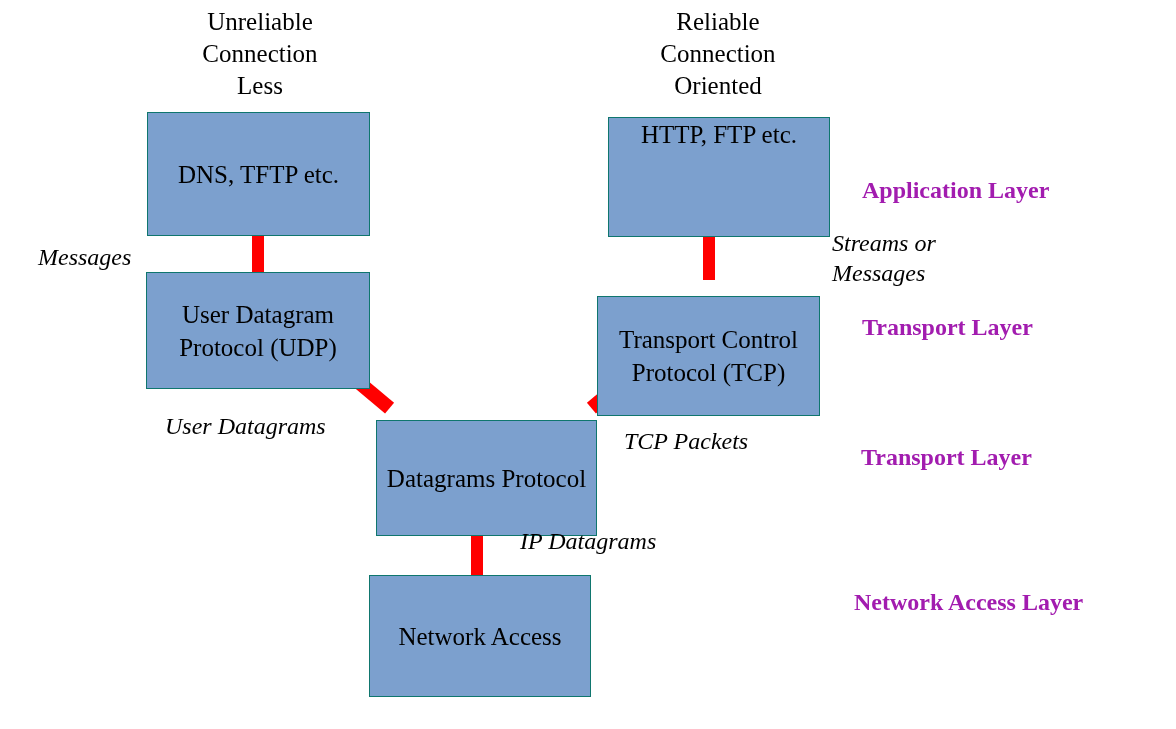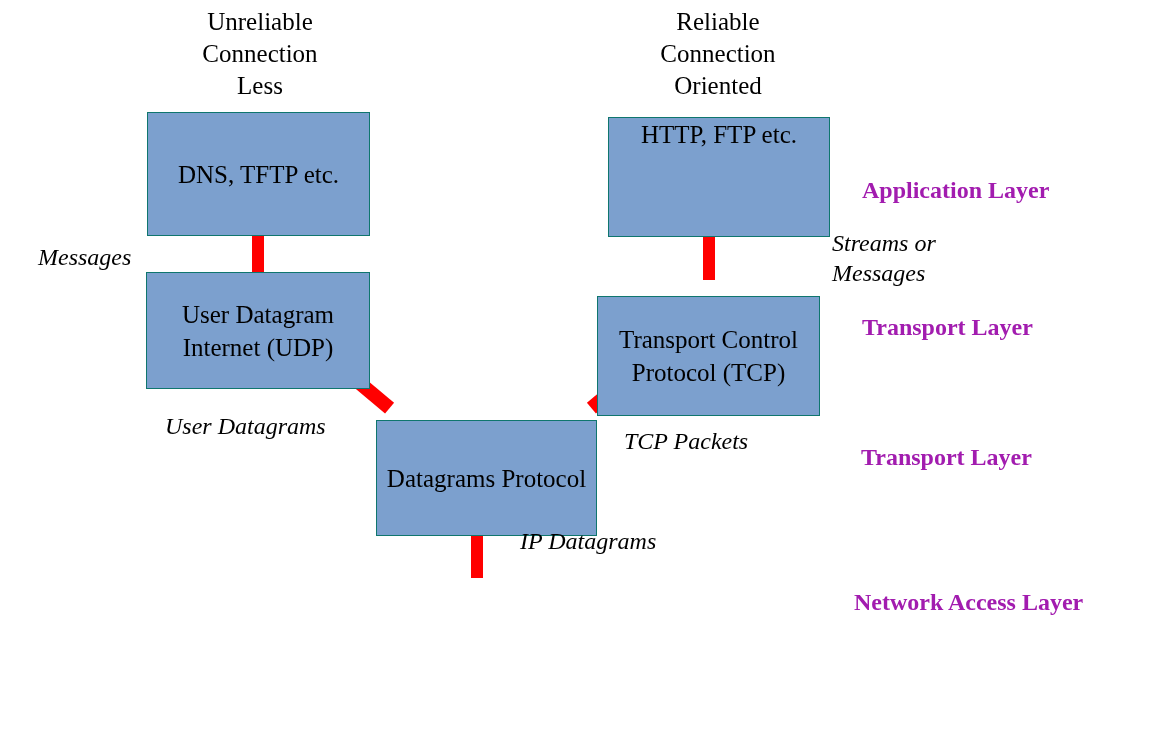--- a/index.html
+++ b/index.html
@@ -105,32 +105,35 @@
   <div class="box" style="left:147px; top:112px; width:223px; height:124px; align-items:center;">
     <span class="box-label">DNS, TFTP etc.</span>
   </div>
 
   <div class="box" style="left:608px; top:117px; width:222px; height:120px; align-items:flex-start;">
     <span class="box-label">HTTP, FTP etc.</span>
   </div>
 
   <div class="box" style="left:146px; top:272px; width:224px; height:117px; align-items:center;">
     <span class="box-label">User Datagram
-Internet (UDP)</span>
+Protocol (UDP)</span>
   </div>
 
   <div class="box" style="left:597px; top:272px; width:223px; height:120px; align-items:center;margin-top:24px;">
     <span class="box-label">Transport Control
 Protocol (TCP)</span>
   </div>
 
   <div class="box" style="left:376px; top:420px; width:221px; height:116px; align-items:center;">
     <span class="box-label">Datagrams Protocol</span>
   </div>
 
+  <div class="box" style="left:369px; top:575px; width:222px; height:122px; align-items:flex-start; padding-top:44px;">
+    <span class="box-label">Network Access</span>
+  </div>
 
   <div class="unit-label" style="left:38px; top:242px;">Messages</div>
 
   <div class="unit-label" style="left:832px; top:228px;">Streams or
  Messages</div>
 
   <div class="unit-label" style="left:165px; top:411px;">User Datagrams</div>
 
   <div class="unit-label" style="left:624px; top:426px;">TCP Packets</div>
 

